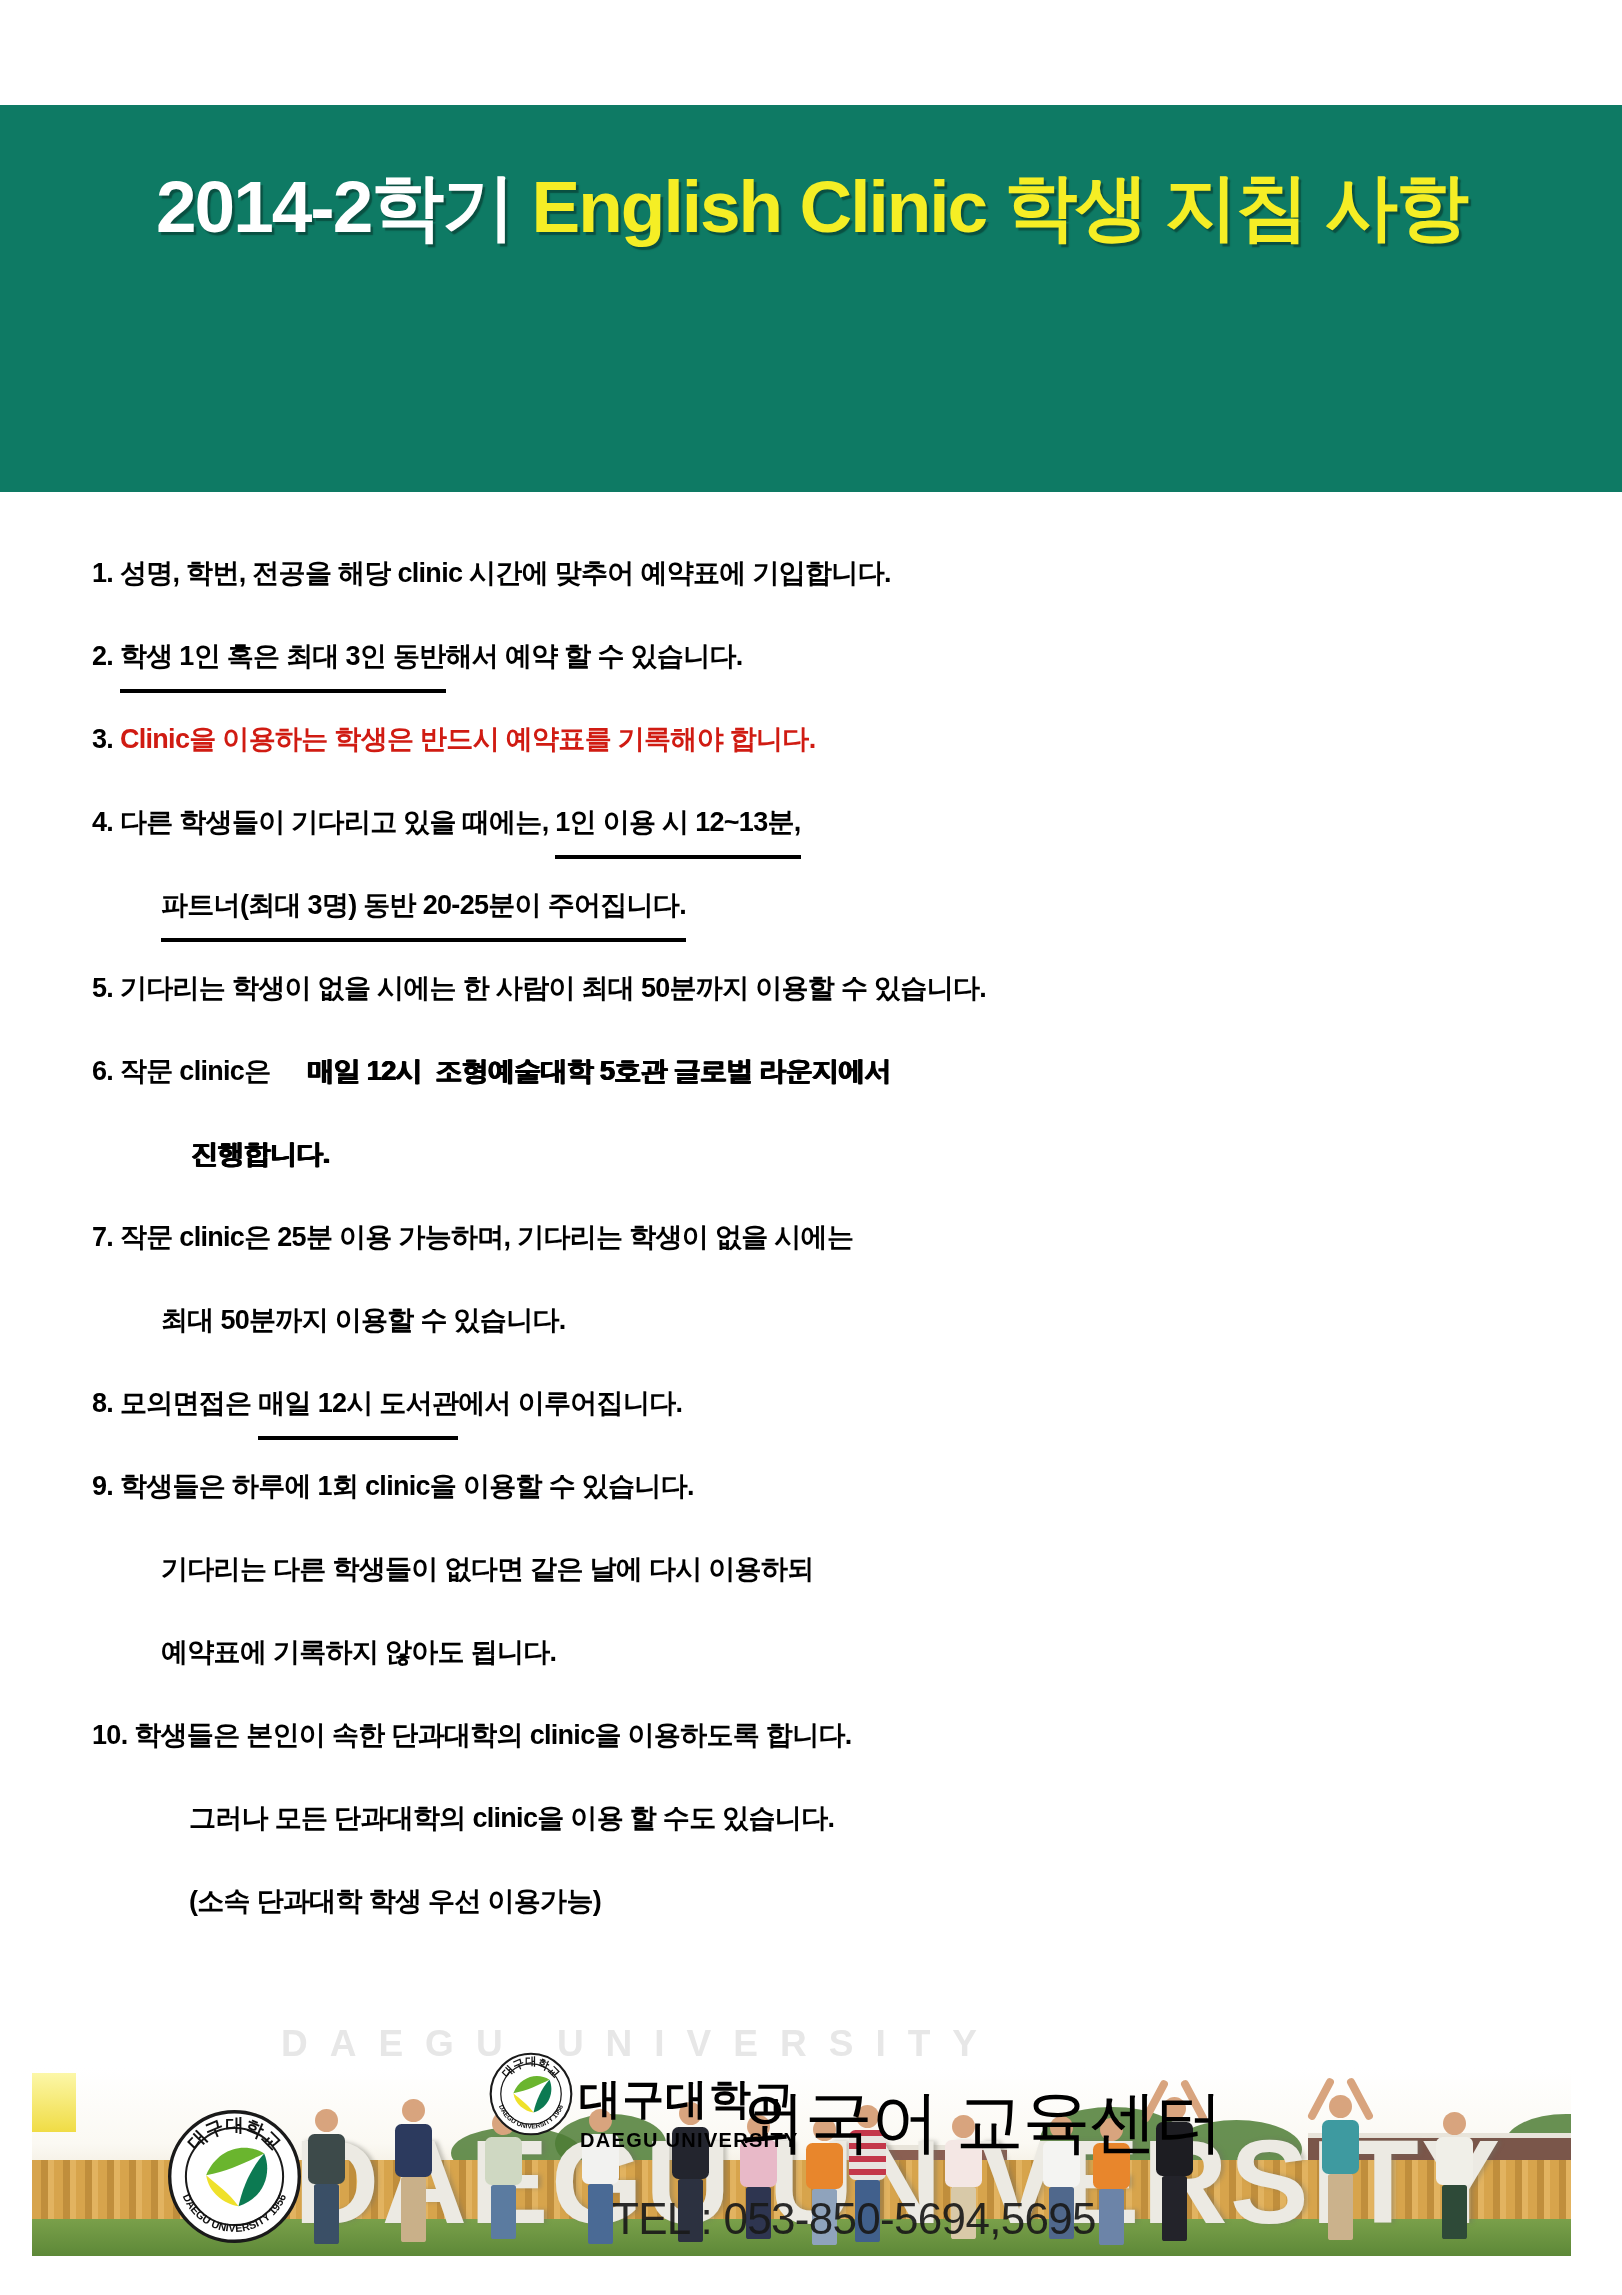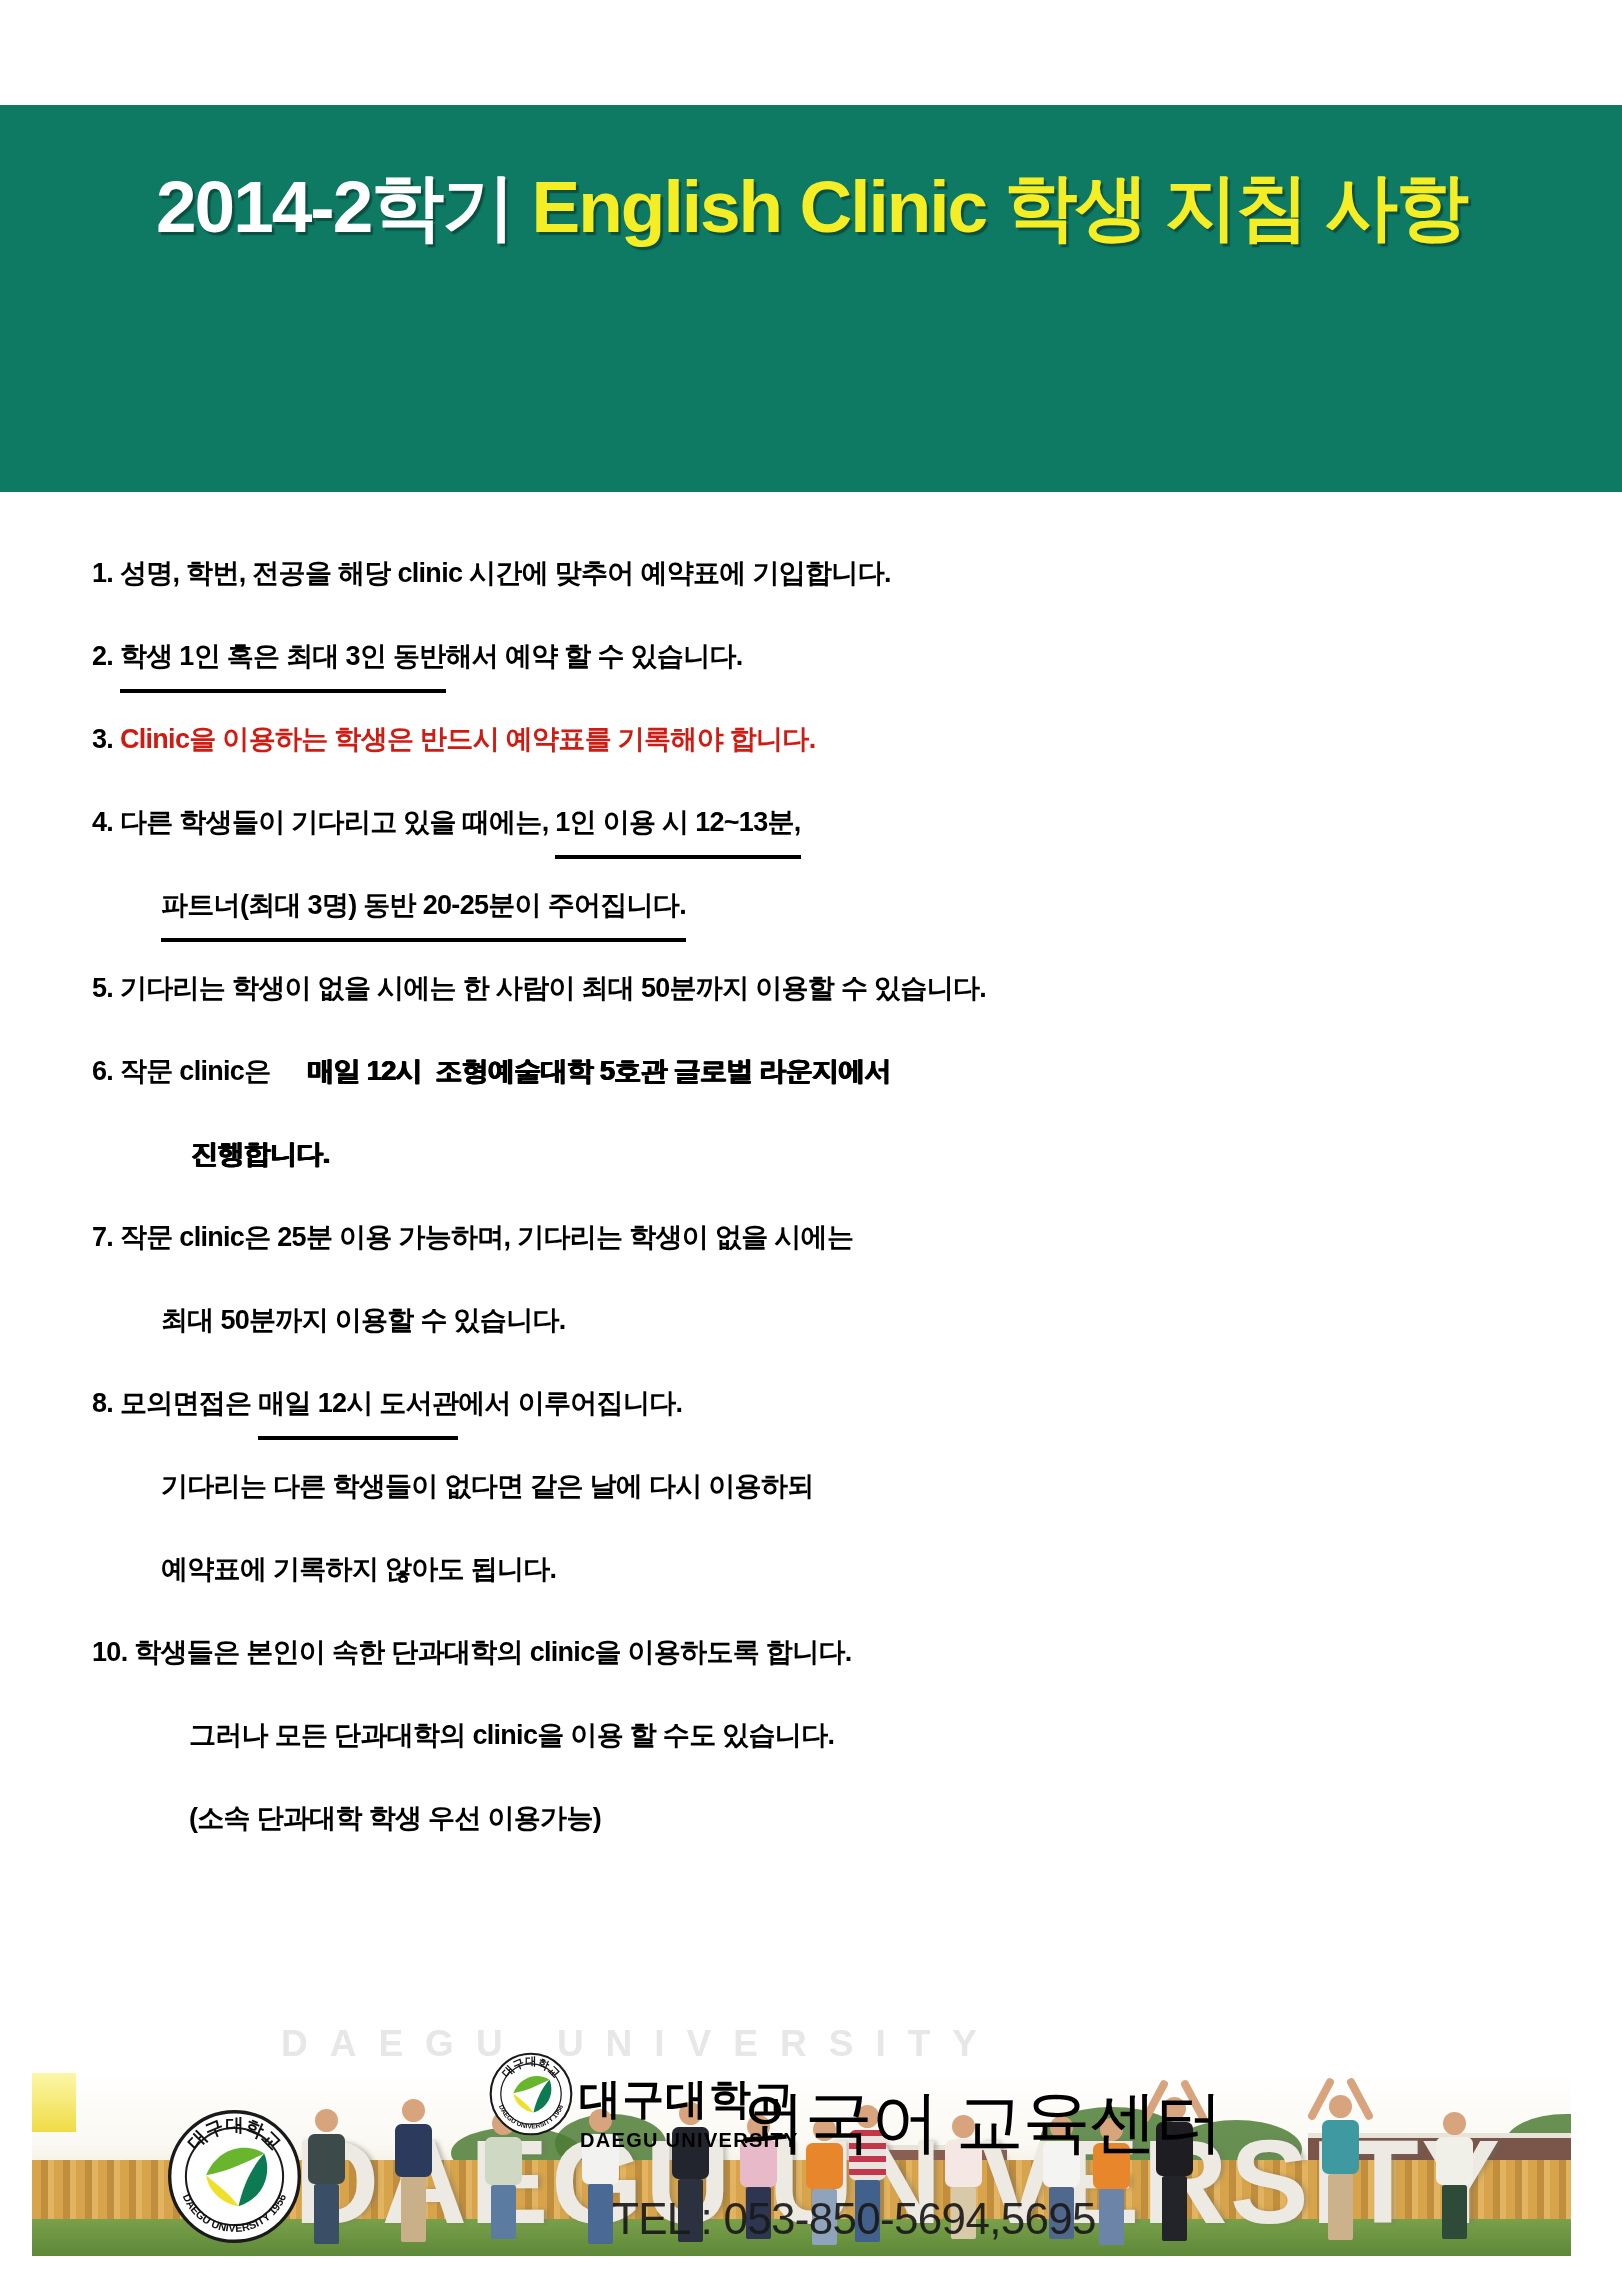--- a/index.html
+++ b/index.html
@@ -72,20 +72,21 @@
     <div class="row"><span>2. </span><span class="u">학생 1인 혹은 최대 3인 동반</span><span>해서 예약 할 수 있습니다.</span></div>
     <div class="row"><span>3. </span><span class="red">Clinic을 이용하는 학생은 반드시 예약표를 기록해야 합니다.</span></div>
     <div class="row"><span>4. 다른 학생들이 기다리고 있을 때에는, </span><span class="u">1인 이용 시 12~13분,</span></div>
     <div class="row in1"><span class="u">파트너(최대 3명) 동반 20-25분이 주어집니다.</span></div>
     <div class="row"><span>5. 기다리는 학생이 없을 시에는 한 사람이 최대 50분까지 이용할 수 있습니다.</span></div>
     <div class="row"><span>6. 작문 clinic은 </span><span class="bld">매일 12시  조형예술대학 5호관 글로벌 라운지에서</span></div>
     <div class="row in1"><span class="bld">진행합니다.</span></div>
     <div class="row"><span>7. 작문 clinic은 25분 이용 가능하며, 기다리는 학생이 없을 시에는</span></div>
     <div class="row in1"><span>최대 50분까지 이용할 수 있습니다.</span></div>
     <div class="row"><span>8. 모의면접은 </span><span class="u">매일 12시 도서관</span><span>에서 이루어집니다.</span></div>
+    <div class="row"><span>9. 학생들은 하루에 1회 clinic을 이용할 수 있습니다.</span></div>
     <div class="row in1"><span>기다리는 다른 학생들이 없다면 같은 날에 다시 이용하되</span></div>
     <div class="row in1"><span>예약표에 기록하지 않아도 됩니다.</span></div>
     <div class="row"><span>10. 학생들은 본인이 속한 단과대학의 clinic을 이용하도록 합니다.</span></div>
     <div class="row in2"><span>그러나 모든 단과대학의 clinic을 이용 할 수도 있습니다.</span></div>
     <div class="row in2"><span>(소속 단과대학 학생 우선 이용가능)</span></div>
   </div>
 
   <div class="footer">
     <div class="ghost">DAEGU UNIVERSITY</div>
 

